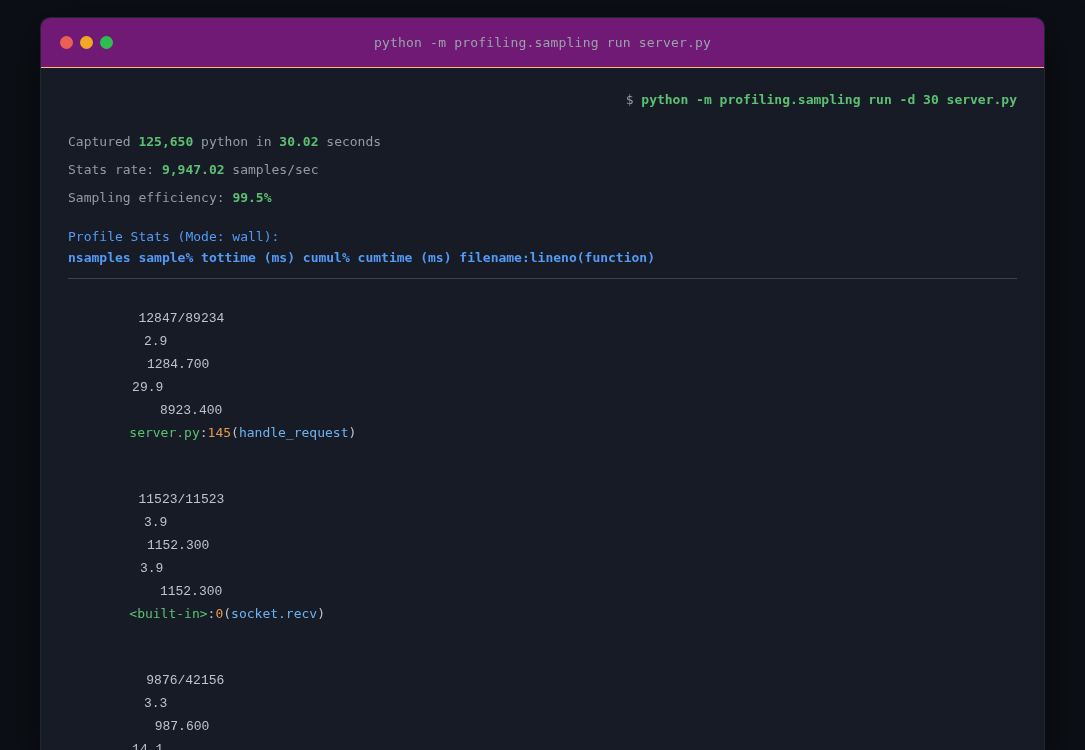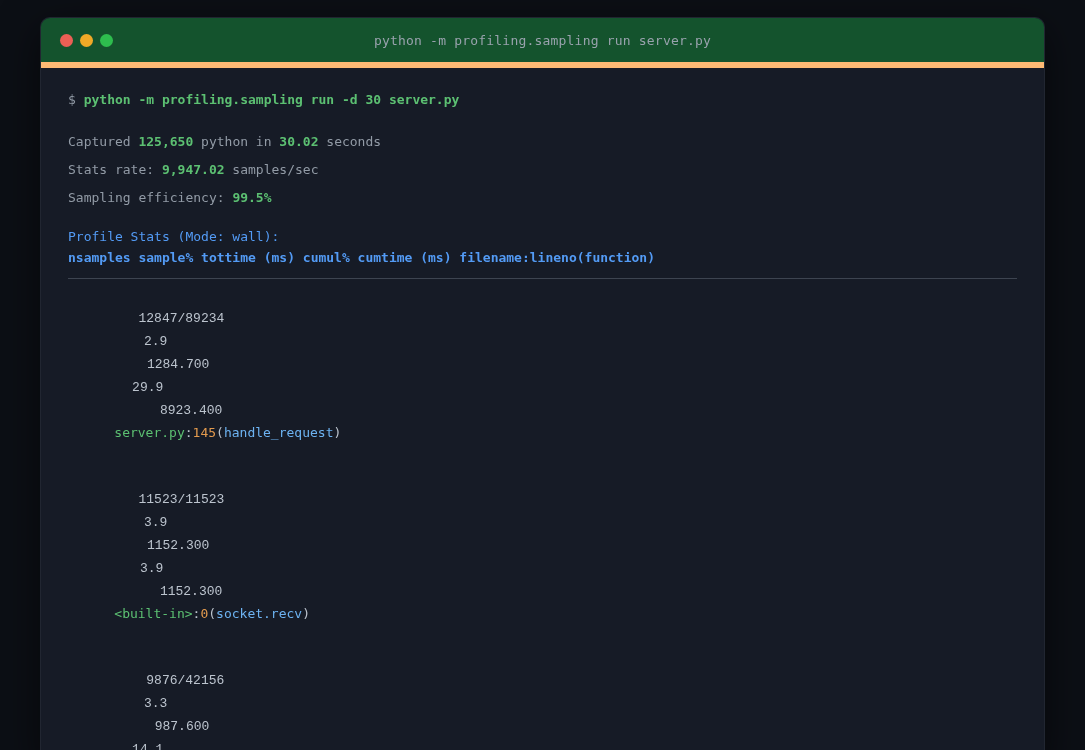--- a/index.html
+++ b/index.html
@@ -13,51 +13,51 @@
   .window {
     position:absolute; left:40px; top:17px; width:1005px; height:745px;
     background:#161b26;
     border-radius:10px;
     border:1px solid rgba(255,255,255,0.05);
     box-shadow:0 12px 42px rgba(0,0,0,0.55);
     overflow:hidden;
   }
   .titlebar {
     position:relative; height:50px;
-    background:#14532d;
-    border-bottom:6px solid #fdba74;
+    background:#701a75;
+    border-bottom:1px solid #fdba74;
     display:flex; align-items:center; justify-content:center;
   }
   .traffic { position:absolute; left:19px; top:0; height:100%; display:flex; align-items:center; gap:7px; }
   .dot { width:13px; height:13px; border-radius:50%; }
   .dot.red   { background:#ec5f55; }
   .dot.amber { background:#f0a927; }
   .dot.green { background:#2ebd4e; }
   .title-text { color:#99a2ad; font-size:13px; letter-spacing:0.2px; }
 
   .body { padding:22px 27px 0 27px; }
 
-  .prompt-line { line-height:20px; white-space:pre; }
+  .prompt-line { line-height:20px; white-space:pre;text-align:right; }
   .intro { margin-top:18px; }
   .intro .seg-line { line-height:28px; }
 
   .section-heading { font-weight:normal; color:#539bf5; line-height:20px; white-space:pre; }
   .profile-heading { margin-top:15px; }
   .columns-header { font-weight:bold; color:#539bf5; line-height:22px; white-space:pre; }
   .divider { height:1px; background:#3d4450; margin-top:9px; }
 
   .rows { margin-top:6px; }
   .prow { line-height:22px; white-space:pre; color:#bcc4ce; }
   .col { display:inline-block; text-align:right;font-family:Liberation Mono, monospace; }
   .n1 { width:125px; }
   .n2 { width:68px; }
   .n3 { width:110px; }
   .n4 { width:64px; }
   .n5 { width:123px; }
-  .loc { margin-left:15px; }
+  .loc { margin-left:30px; }
   .seg-line { line-height:28px; white-space:pre; }
 
   .c-dim  { color:#929ba6; }
   .c-txt  { color:#bcc4ce; }
   .c-grn  { color:#5cc072; }
   .c-grnb { color:#5cc072; font-weight:bold; }
   .c-org  { color:#e29a4e; }
   .c-blu  { color:#6db3f2; }
 </style>
 </head>

